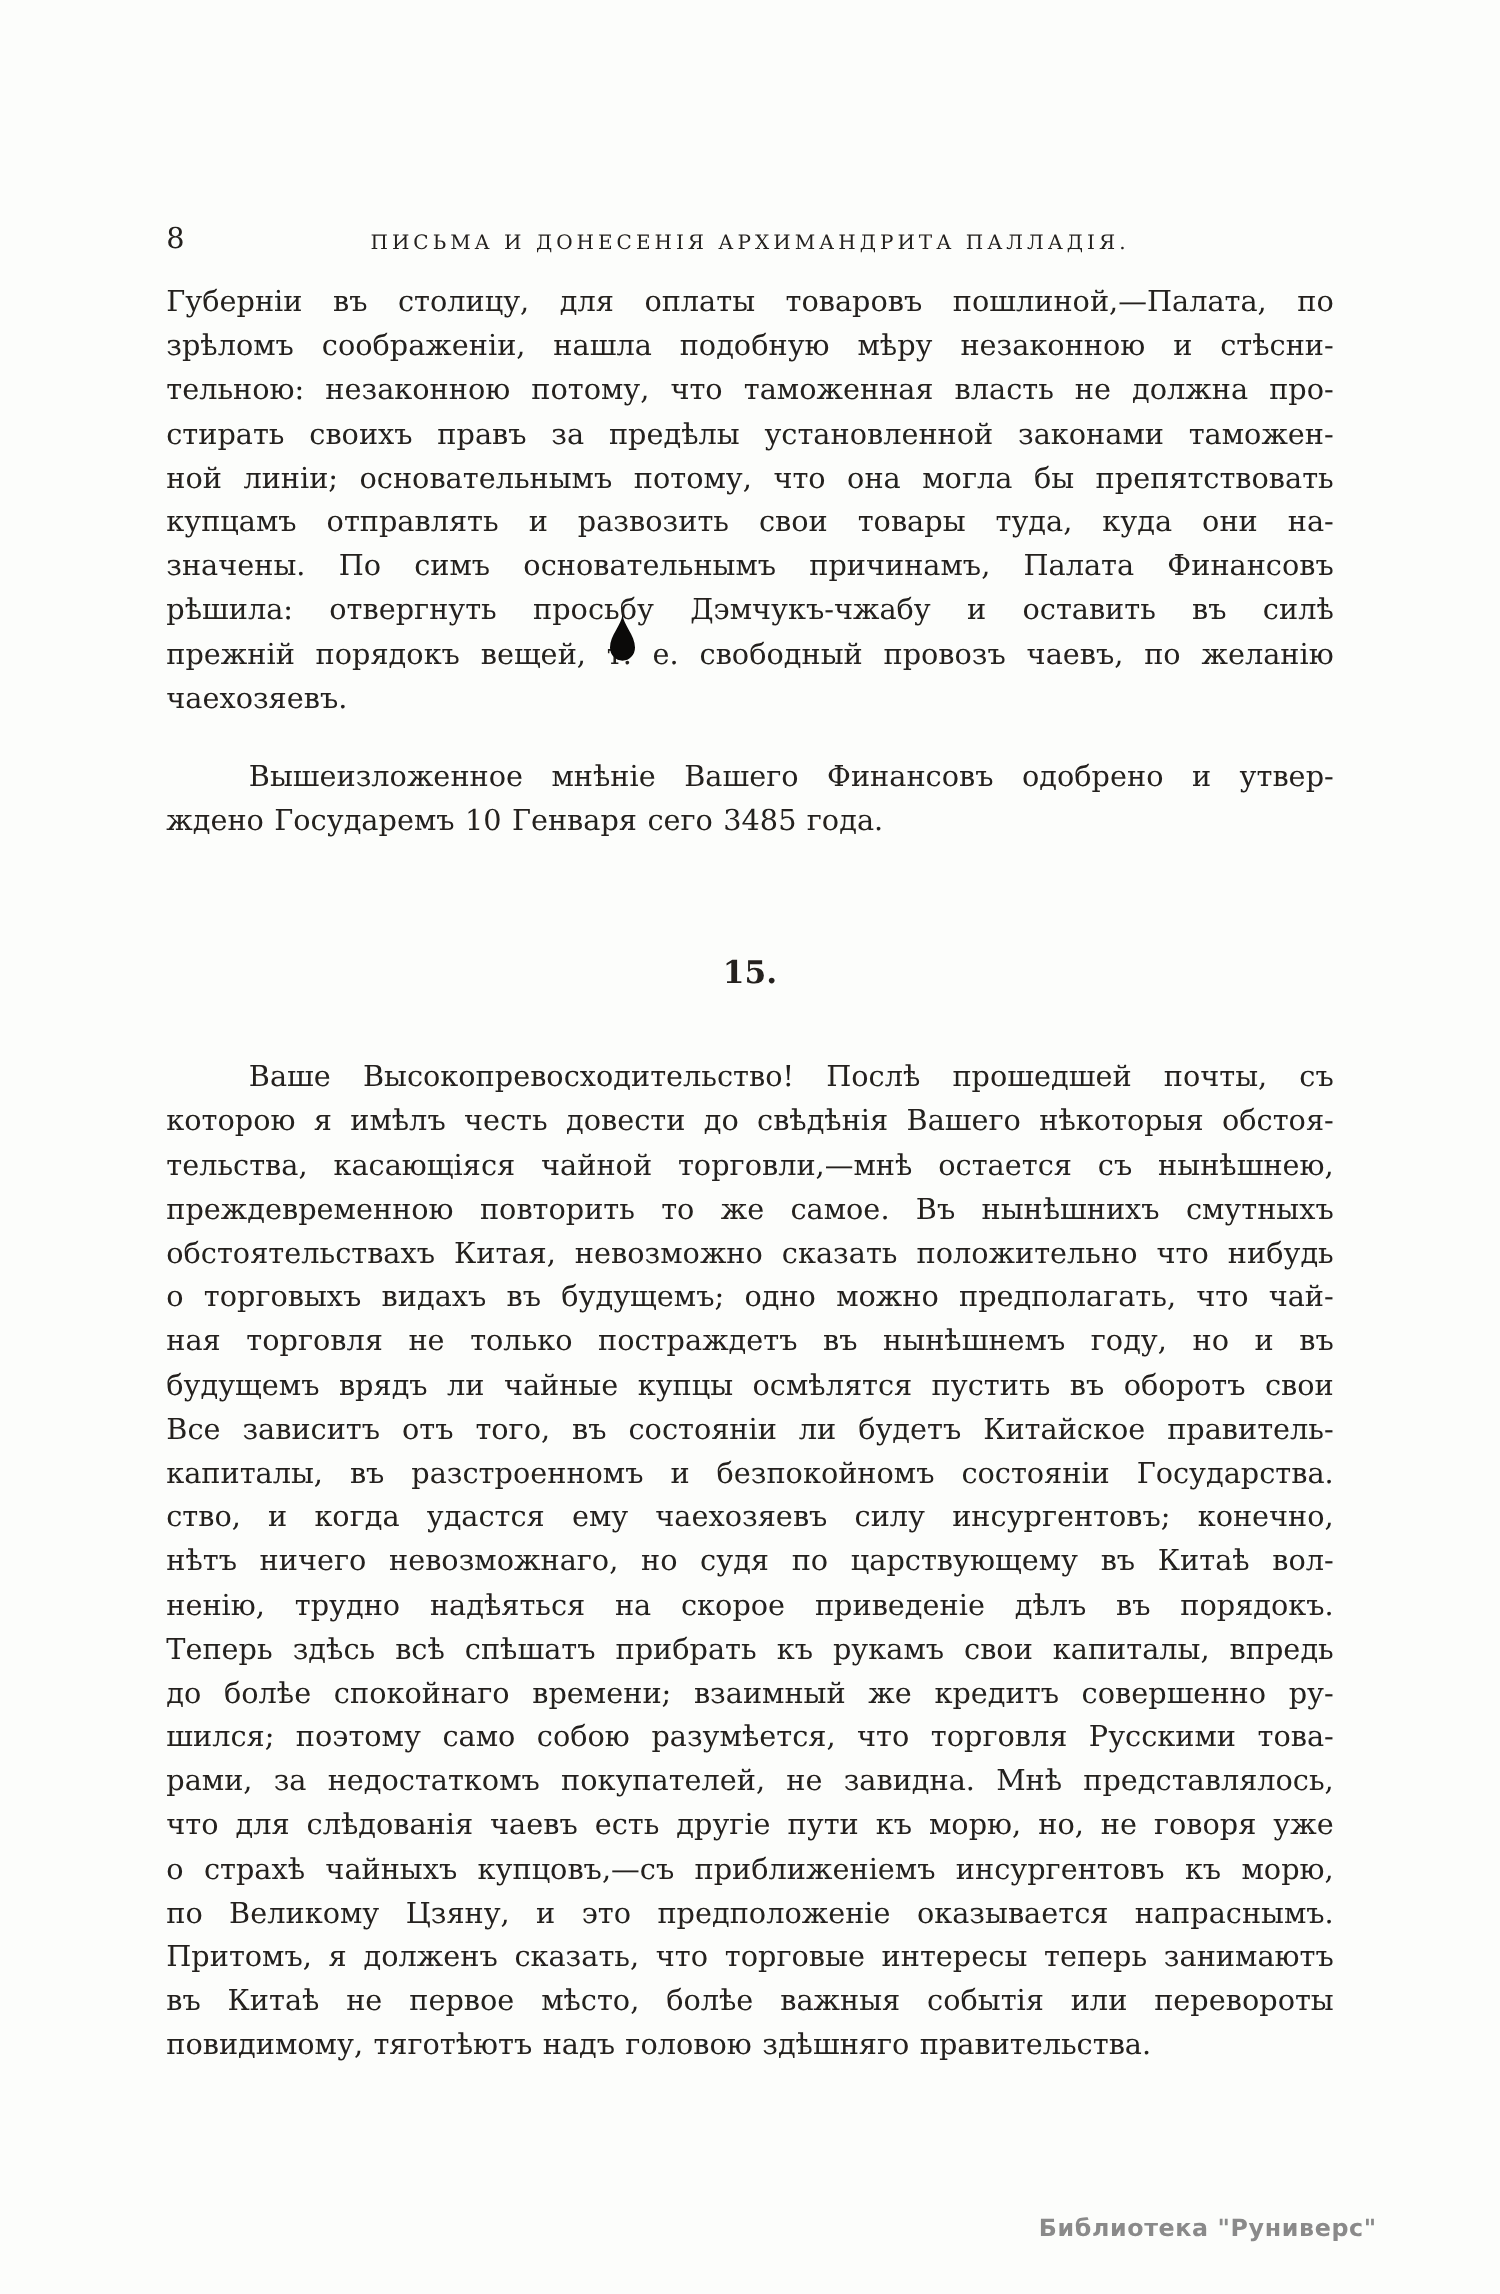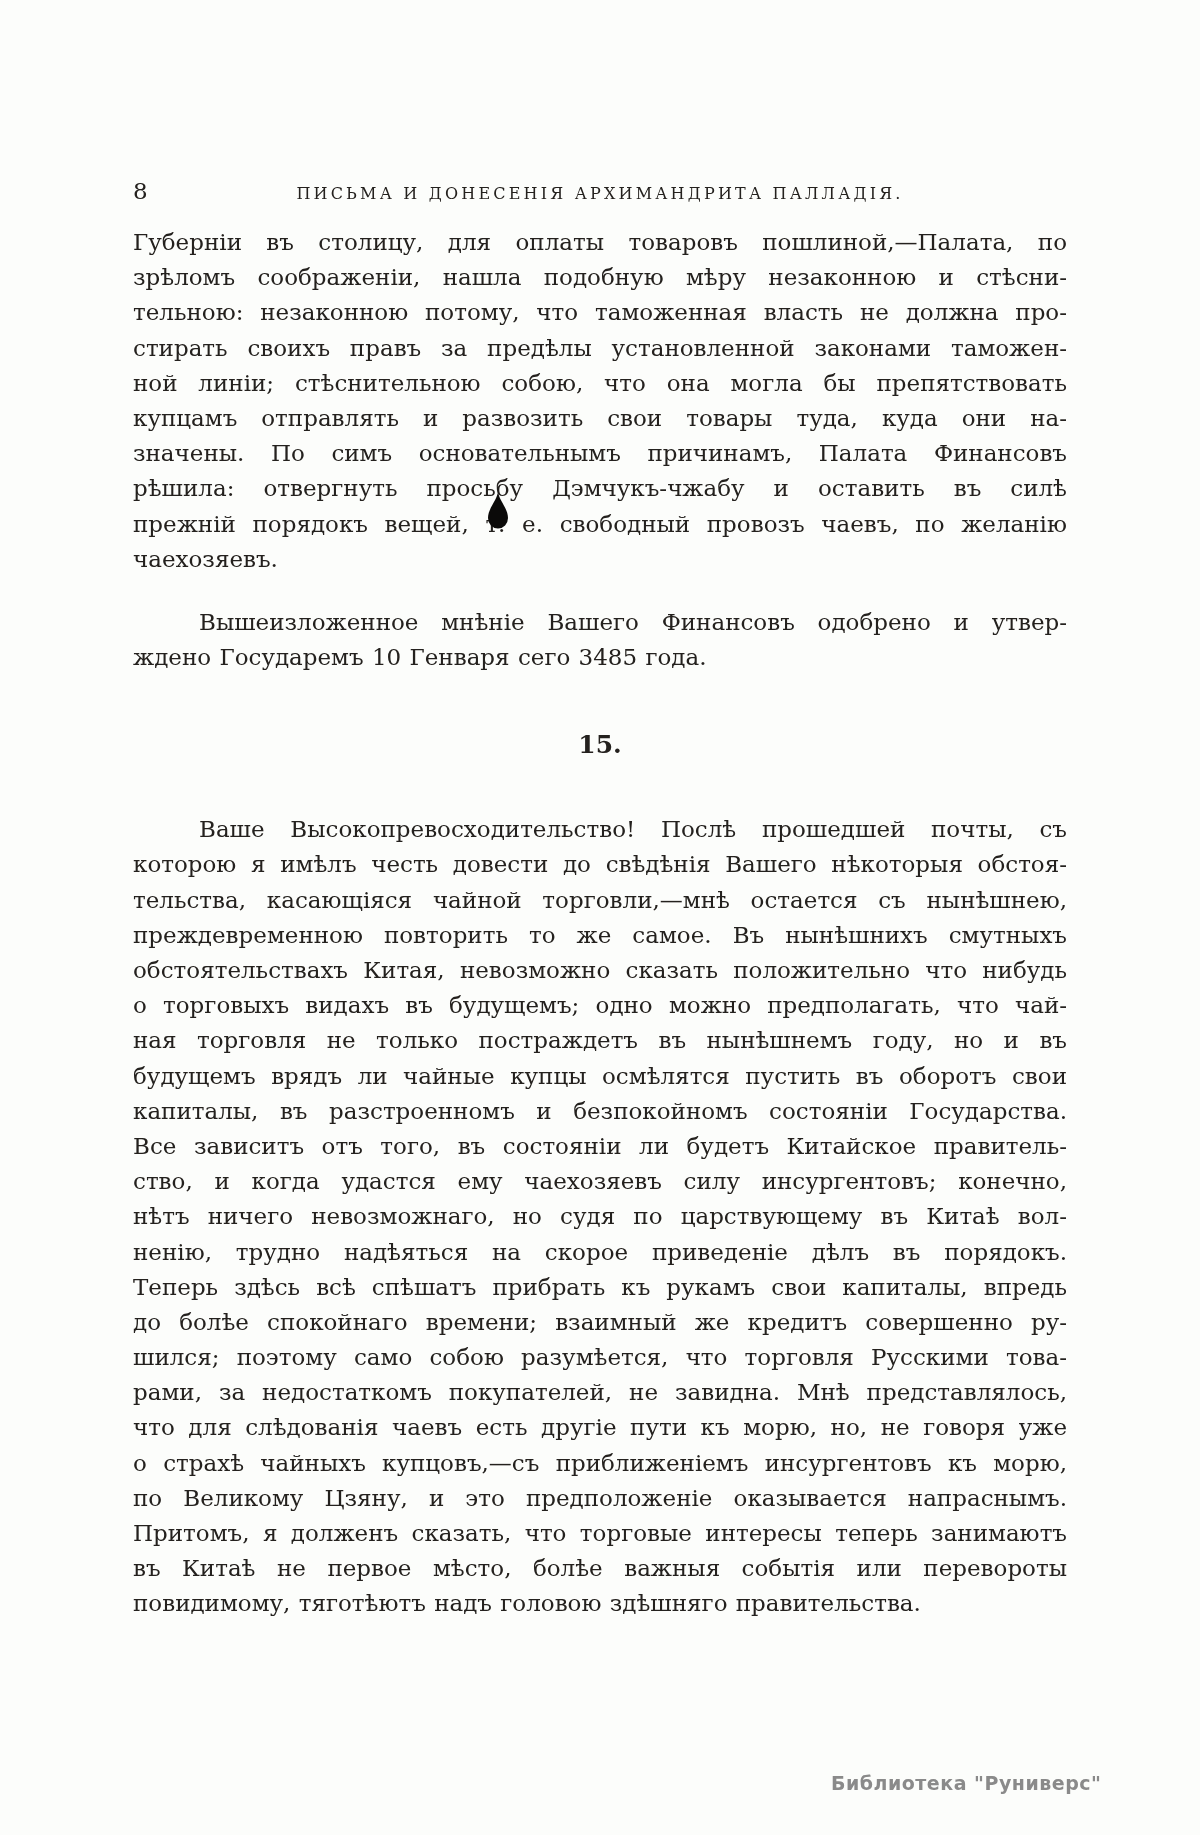--- a/index.html
+++ b/index.html
@@ -32,21 +32,21 @@
   .line{
     font-size:23px;
     line-height:35.2px;height:35.2px;
     text-align:justify;
     text-align-last:justify;
     word-spacing:1px;
   }
   .line.indent{padding-left:66px;}
   .line.flush-last{text-align-last:left;}
   .section-heading{
-    margin:52px 0 50px 0;
+    margin:85px 0 50px 0;
     text-align:center;
     font-size:25px;font-weight:bold;
     line-height:35px;height:35px;
   }
   .ink-blot{
     position:absolute;left:486px;top:491px;
     width:24px;height:38px;
   }
   .watermark{
     position:absolute;left:831px;top:1772px;
@@ -66,43 +66,43 @@
     <span class="page-number">8</span>
     <div class="running-header">ПИСЬМА И ДОНЕСЕНІЯ АРХИМАНДРИТА ПАЛЛАДІЯ.</div>
   </div>
 
   <div class="text-block">
       <div class="para">
         <div class="line">Губерніи въ столицу, для оплаты товаровъ пошлиной,—Палата, по</div>
         <div class="line">зрѣломъ соображеніи, нашла подобную мѣру незаконною и стѣсни-</div>
         <div class="line">тельною: незаконною потому, что таможенная власть не должна про-</div>
         <div class="line">стирать своихъ правъ за предѣлы установленной законами таможен-</div>
-        <div class="line">ной линіи; стѣснительною собою, что она могла бы препятствовать</div>
+        <div class="line">ной линіи; основательнымъ потому, что она могла бы препятствовать</div>
         <div class="line">купцамъ отправлять и развозить свои товары туда, куда они на-</div>
         <div class="line">значены. По симъ основательнымъ причинамъ, Палата Финансовъ</div>
         <div class="line">рѣшила: отвергнуть просьбу Дэмчукъ-чжабу и оставить въ силѣ</div>
         <div class="line">прежній порядокъ вещей, т. е. свободный провозъ чаевъ, по желанію</div>
         <div class="line flush-last">чаехозяевъ.</div>
       </div>
       <div class="para">
         <div class="line indent">Вышеизложенное мнѣніе Вашего Финансовъ одобрено и утвер-</div>
         <div class="line flush-last">ждено Государемъ 10 Генваря сего 3485 года.</div>
       </div>
       <div class="section-heading">15.</div>
       <div class="para">
         <div class="line indent">Ваше Высокопревосходительство! Послѣ прошедшей почты, съ</div>
         <div class="line">которою я имѣлъ честь довести до свѣдѣнія Вашего нѣкоторыя обстоя-</div>
         <div class="line">тельства, касающіяся чайной торговли,—мнѣ остается съ нынѣшнею,</div>
         <div class="line">преждевременною повторить то же самое. Въ нынѣшнихъ смутныхъ</div>
         <div class="line">обстоятельствахъ Китая, невозможно сказать положительно что нибудь</div>
         <div class="line">о торговыхъ видахъ въ будущемъ; одно можно предполагать, что чай-</div>
         <div class="line">ная торговля не только постраждетъ въ нынѣшнемъ году, но и въ</div>
         <div class="line">будущемъ врядъ ли чайные купцы осмѣлятся пустить въ оборотъ свои</div>
+        <div class="line">Все зависитъ отъ того, въ состояніи ли будетъ Китайское правитель-</div>
         <div class="line">капиталы, въ разстроенномъ и безпокойномъ состояніи Государства.</div>
-        <div class="line">Все зависитъ отъ того, въ состояніи ли будетъ Китайское правитель-</div>
         <div class="line">ство, и когда удастся ему чаехозяевъ силу инсургентовъ; конечно,</div>
         <div class="line">нѣтъ ничего невозможнаго, но судя по царствующему въ Китаѣ вол-</div>
         <div class="line">ненію, трудно надѣяться на скорое приведеніе дѣлъ въ порядокъ.</div>
         <div class="line">Теперь здѣсь всѣ спѣшатъ прибрать къ рукамъ свои капиталы, впредь</div>
         <div class="line">до болѣе спокойнаго времени; взаимный же кредитъ совершенно ру-</div>
         <div class="line">шился; поэтому само собою разумѣется, что торговля Русскими това-</div>
         <div class="line">рами, за недостаткомъ покупателей, не завидна. Мнѣ представлялось,</div>
         <div class="line">что для слѣдованія чаевъ есть другіе пути къ морю, но, не говоря уже</div>
         <div class="line">о страхѣ чайныхъ купцовъ,—съ приближеніемъ инсургентовъ къ морю,</div>
         <div class="line">по Великому Цзяну, и это предположеніе оказывается напраснымъ.</div>

